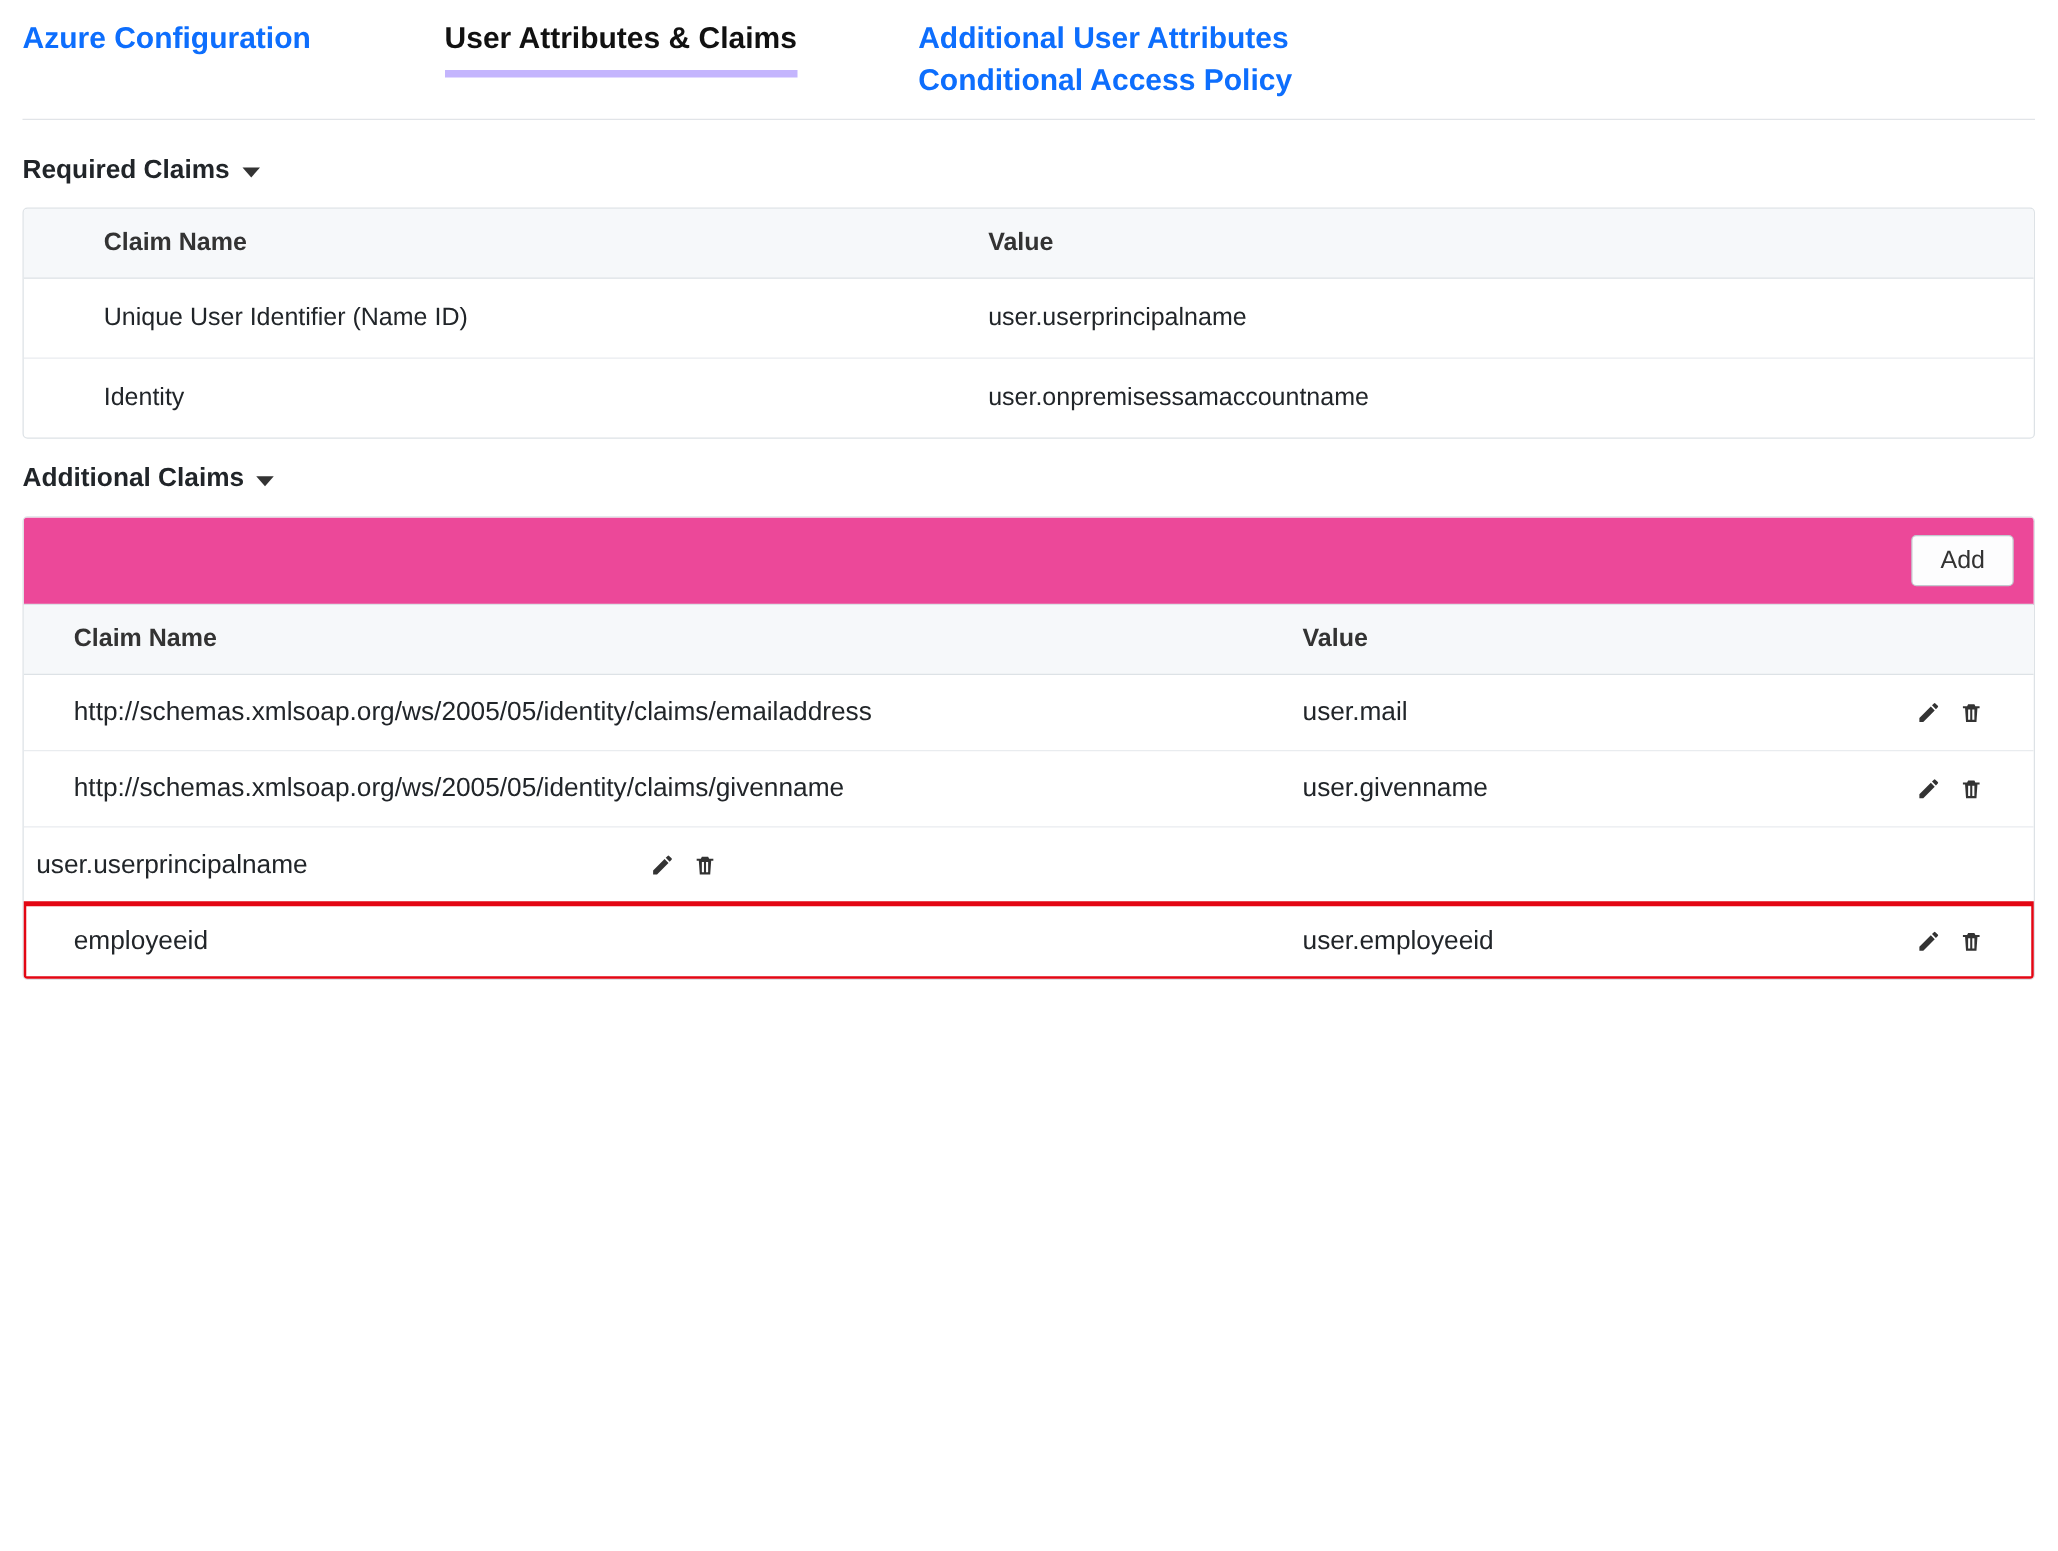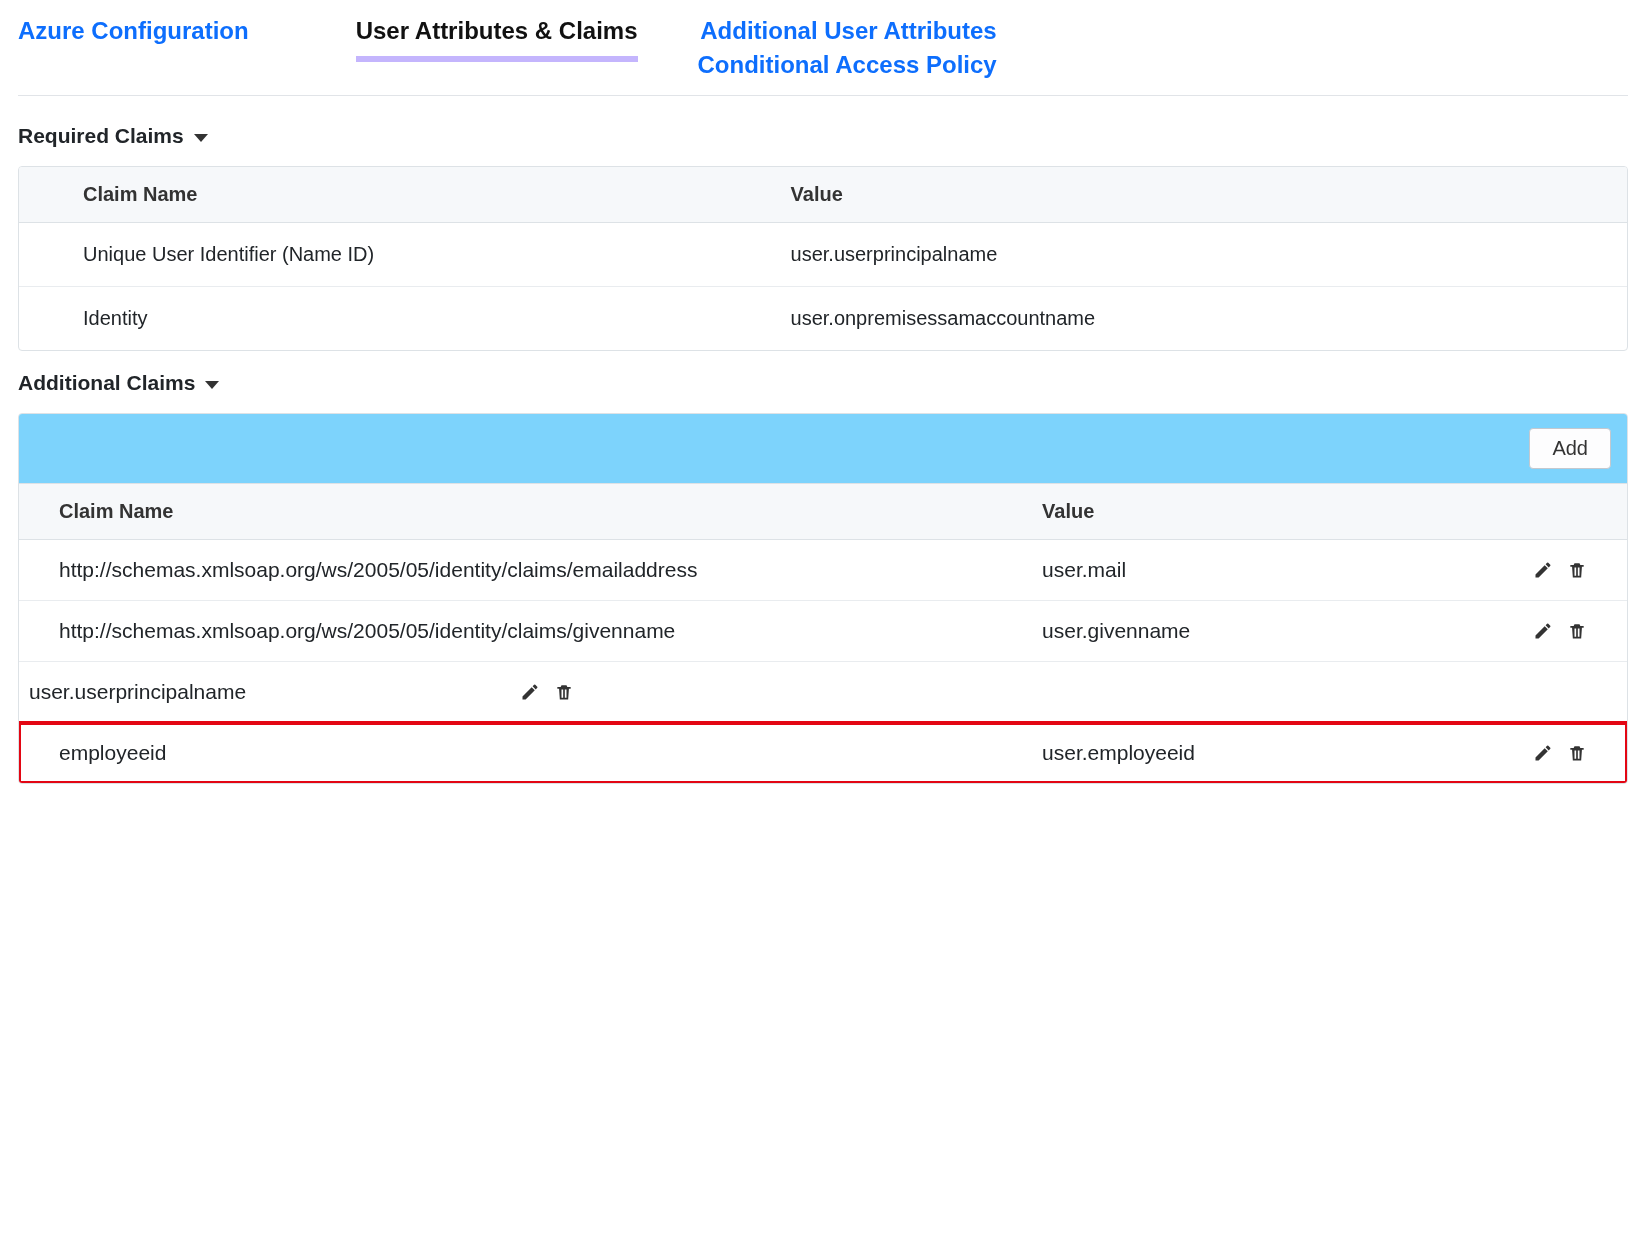--- a/index.html
+++ b/index.html
@@ -10,38 +10,38 @@
     font-size: 20px;
     padding: 14px 18px;
   }
   .tabs {
     display: flex;
     gap: 60px;
     border-bottom: 1px solid #e1e4e8;
     padding-bottom: 6px;
     margin-bottom: 28px;
     align-items: flex-start;
-    text-align: right;
   }
   .tab {
     font-size: 24px;
     font-weight: 700;
     color: #0d6efd;
     cursor: pointer;
     padding-bottom: 8px;
     line-height: 1.4;
   }
   .tab.active {
     color: #111;
     border-bottom: 6px solid #c4b5fd;
     margin-left: 47px;
   }
   .tab.multiline {
     display: flex;
     flex-direction: column;
+    margin-left: 37px;
   }
   .section-header {
     font-size: 21px;
     font-weight: 700;
     color: #212529;
     margin: 10px 0 18px 0;
     display: flex;
     align-items: center;
     gap: 10px;
     cursor: pointer;
@@ -81,21 +81,21 @@
     align-items: center;
   }
   .trow:last-child { border-bottom: none; }
   .col-name-req { flex: 0 0 44%; }
   .col-val-req  { flex: 1; }
 
   .add-row {
     display:flex;
     justify-content:flex-end;
     padding: 14px 16px;
-    background:#7dd3fc;
+    background:#ec4899;
     border-bottom:1px solid #dde2e6;
   }
   .add-btn {
     font-size: 20px;
     padding: 8px 22px;
     border:1px solid #c3c8cf;
     background:#fdfdfe;
     border-radius:4px;
     cursor:pointer;
     color:#333;

